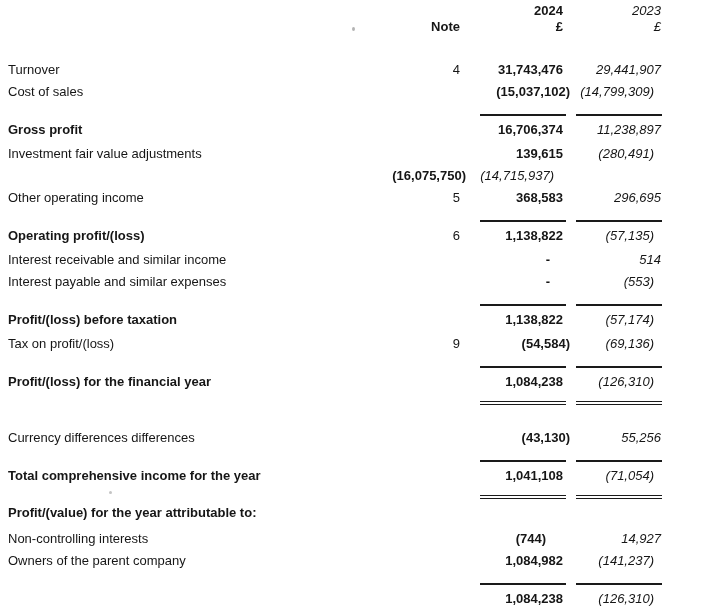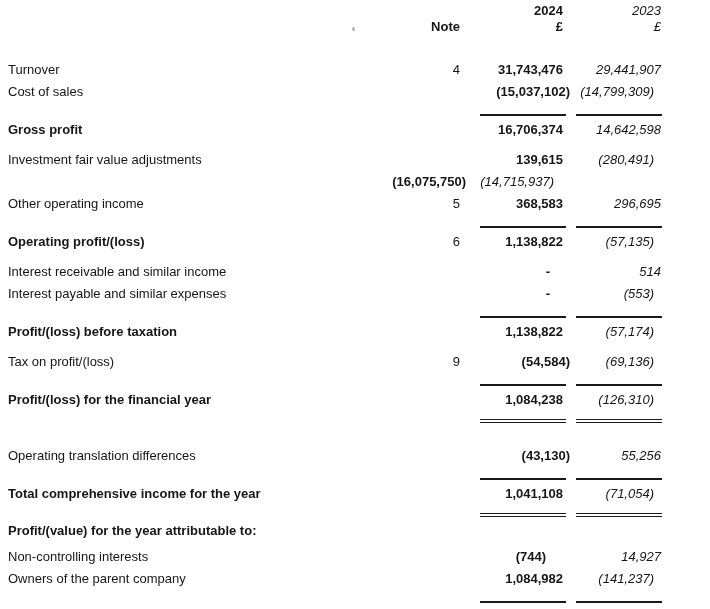--- a/index.html
+++ b/index.html
@@ -52,21 +52,21 @@
   .rule.prior { grid-column: 4; margin-right: 4px; }
   .double-rule-row { margin-top: 8px; }
   .dbl-rule {
     grid-column: 3; justify-self: end;
     width: 86px; height: 2px;
     border-top: 1.5px solid #1a1a1a;
     border-bottom: 1.5px solid #1a1a1a;
   }
   .dbl-rule.prior { grid-column: 4; margin-right: 4px; }
   
-  .row.total + .row.item { margin-top: 8px; }
+  .row.total + .row.item { margin-top: 2px; }
   .double-rule-row + .row.item { margin-top: 22px; }
   .double-rule-row + .row.heading { margin-top: 3px; }
   .row.heading + .row.item { margin-top: 4px; gap: 24px; }
   
   .artifact {
     position: absolute; background: #8a8a8a; border-radius: 50%;
   }
   .artifact.a1 { left: 352px; top: 27px; width: 3px; height: 4px; opacity: .65; }
   .artifact.a2 { left: 109px; top: 491px; width: 3px; height: 3px; opacity: .5; }
 </style>
@@ -107,21 +107,21 @@
 
   <div class="grid-row rule-row">
     <div class="rule"></div>
     <div class="rule prior"></div>
   </div>
 
   <div class="grid-row row total">
     <div class="c-label">Gross profit</div>
     <div class="c-note"></div>
     <div class="c-v24">16,706,374</div>
-    <div class="c-v23">14,642,598</div>
+    <div class="c-v23">11,238,897</div>
   </div>
 
   <div class="grid-row row item">
     <div class="c-label">Investment fair value adjustments</div>
     <div class="c-note"></div>
     <div class="c-v24">139,615</div>
     <div class="c-v23 paren">(280,491)</div>
   </div>
 
   <div class="grid-row row item">
@@ -193,21 +193,21 @@
     <div class="c-v24">1,084,238</div>
     <div class="c-v23 paren">(126,310)</div>
   </div>
 
   <div class="grid-row double-rule-row">
     <div class="dbl-rule"></div>
     <div class="dbl-rule prior"></div>
   </div>
 
   <div class="grid-row row item">
-    <div class="c-label">Operating translation differences</div>
+    <div class="c-label">Currency differences differences</div>
     <div class="c-note"></div>
     <div class="c-v24 paren">(43,130)</div>
     <div class="c-v23">55,256</div>
   </div>
 
   <div class="grid-row rule-row">
     <div class="rule"></div>
     <div class="rule prior"></div>
   </div>
 

